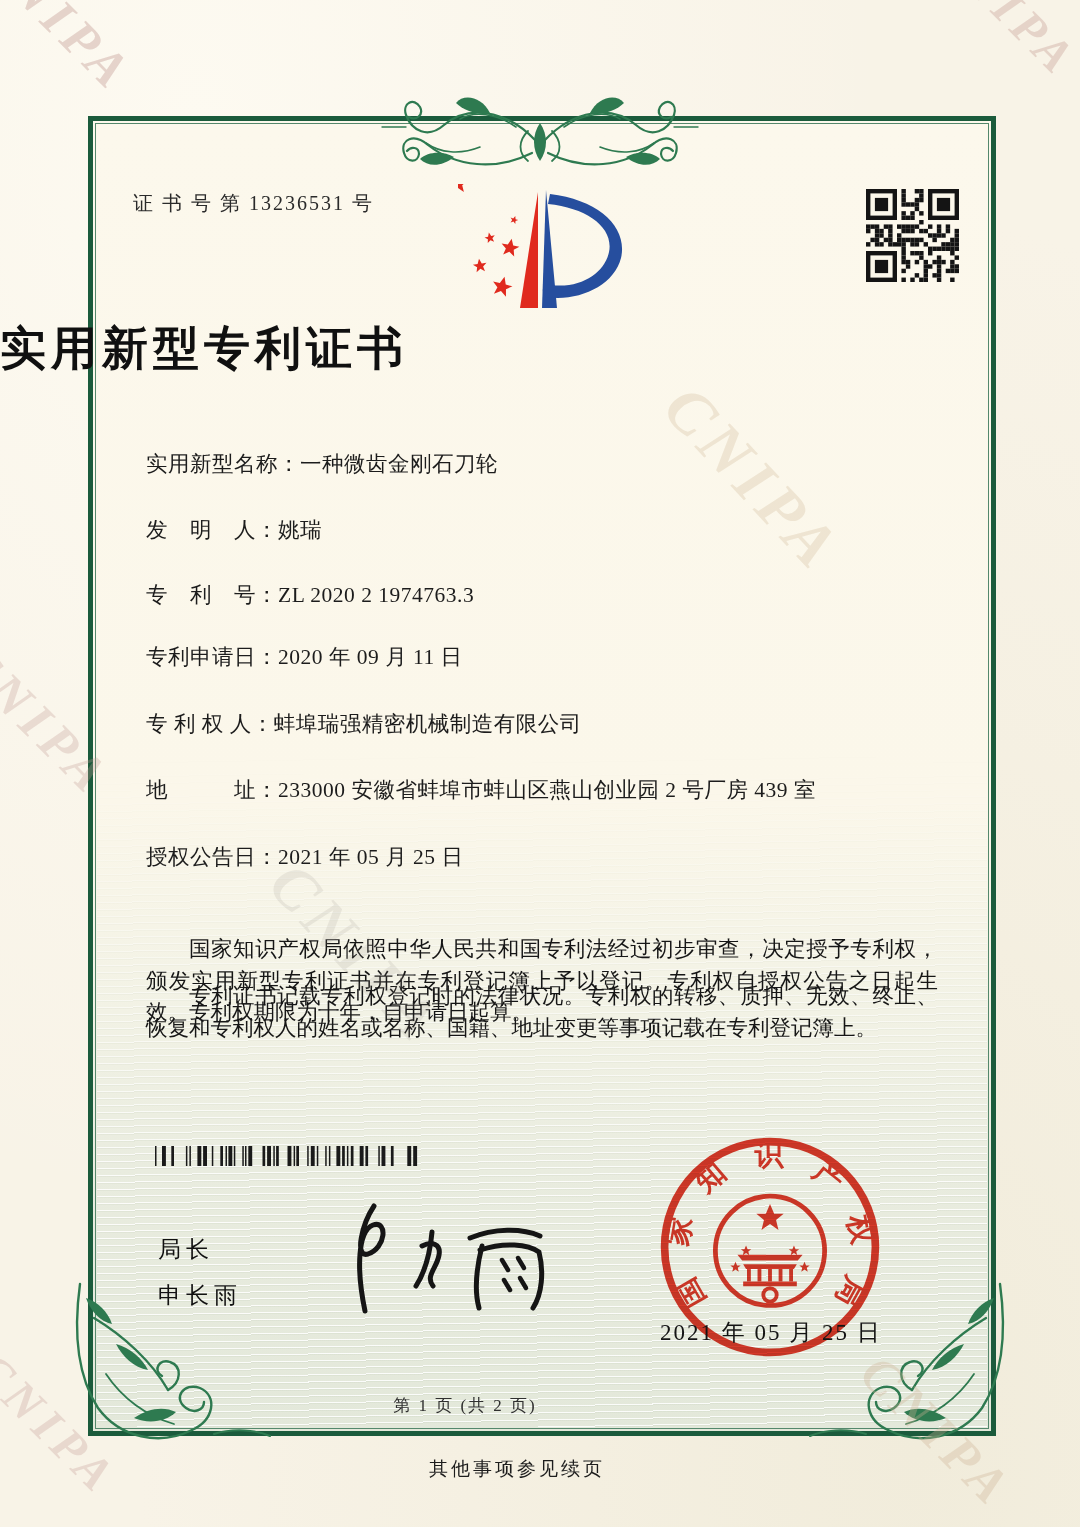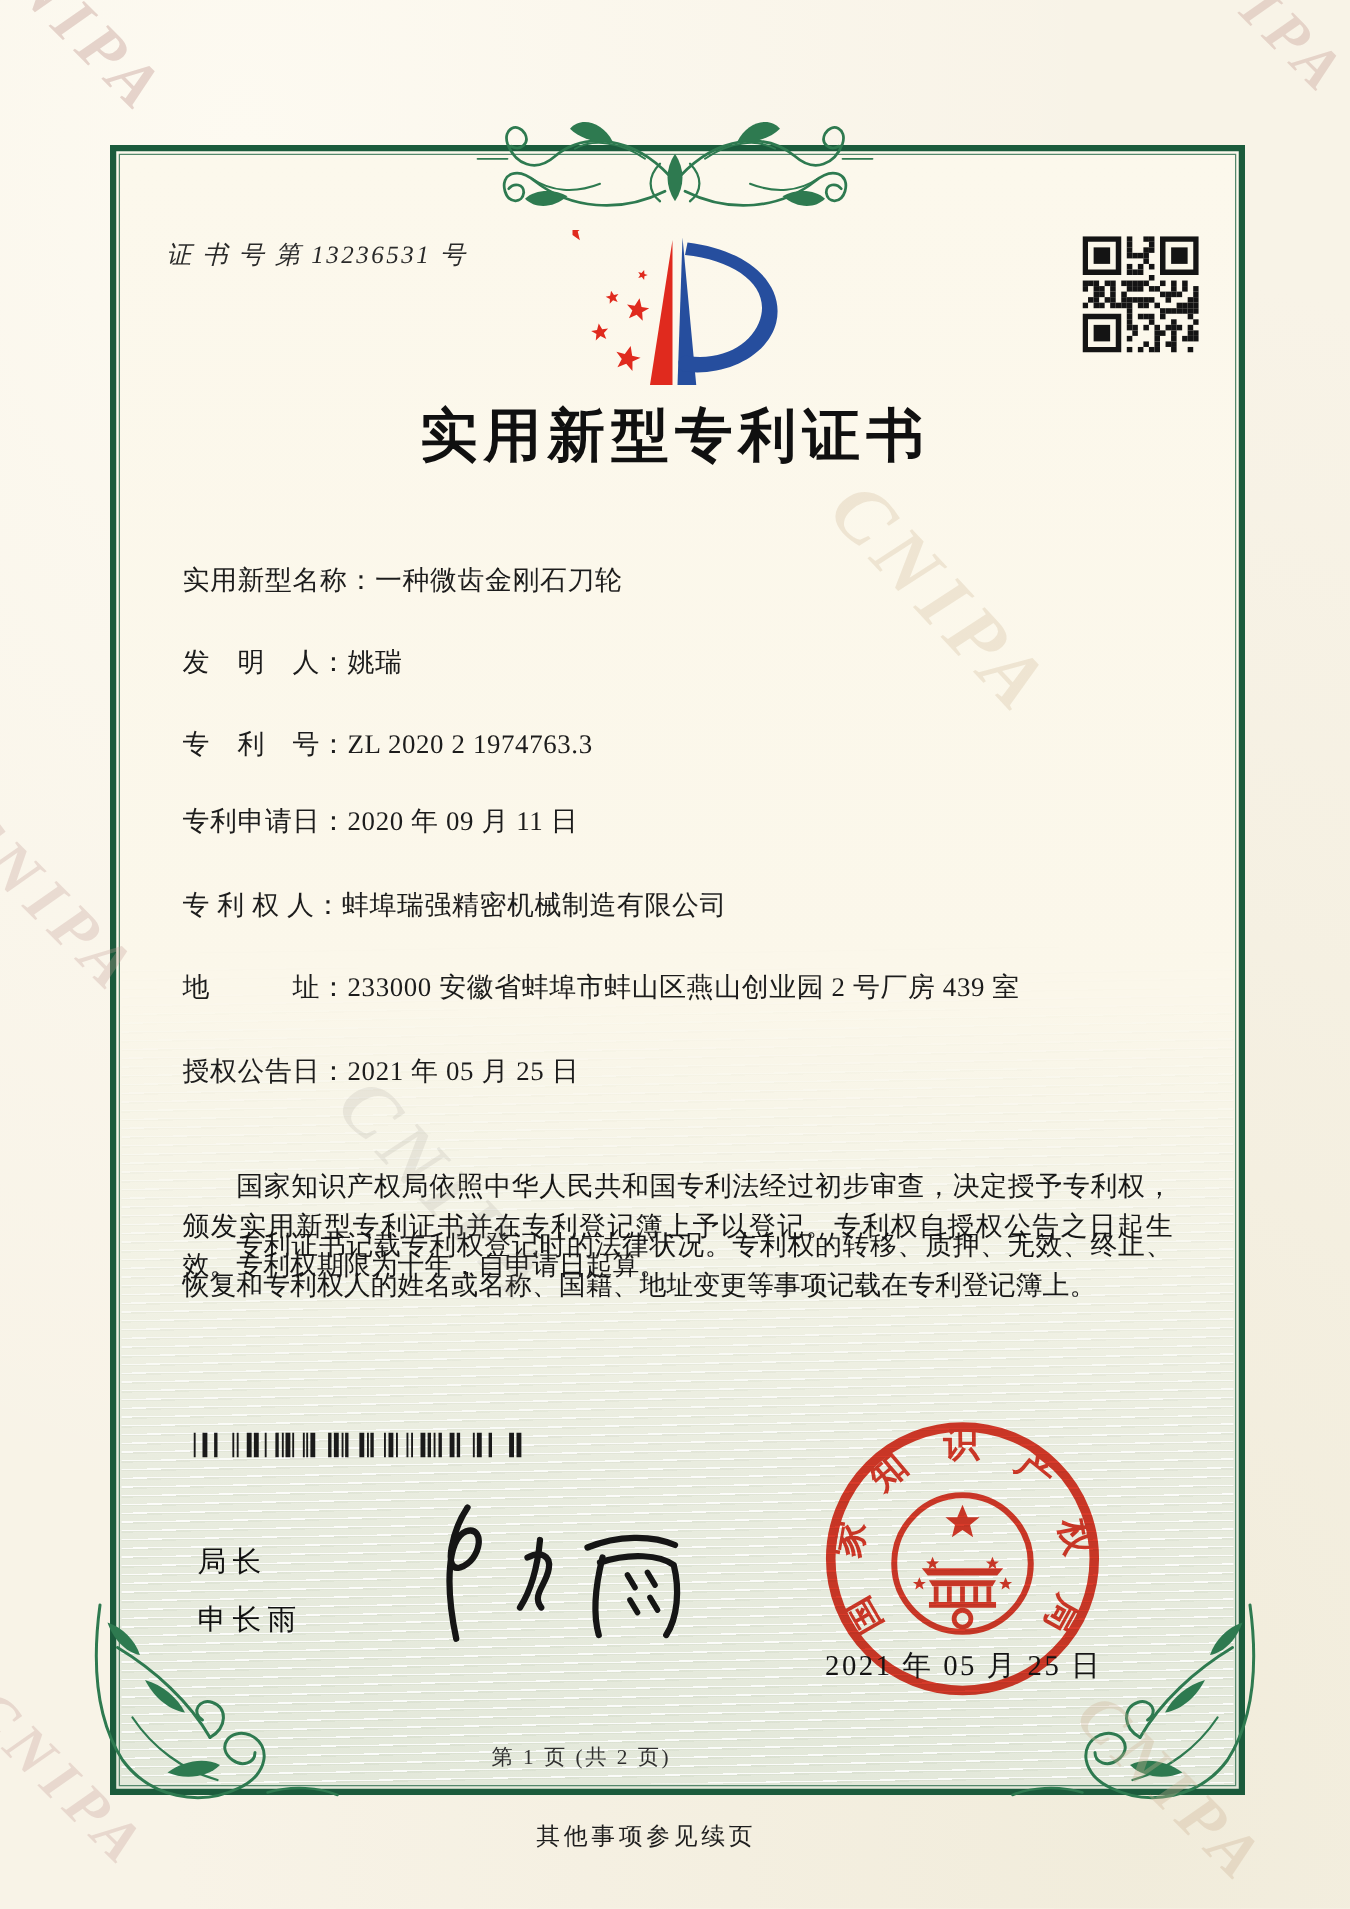--- a/index.html
+++ b/index.html
@@ -14,22 +14,22 @@
   .frame{position:absolute;left:88px;top:116px;width:898px;height:1310px;
     border:5px solid #1b5b3c;
     background:linear-gradient(180deg,#fcf8ec 0%,#fbf7ea 52%,#f2f2e5 68%,#e9ecdf 80%,#e3e8da 100%);}
   .frame-thin{position:absolute;inset:2px;border:1px solid #54886c;}
   .guilloche{position:absolute;inset:4px;
     background:repeating-linear-gradient(179deg, rgba(255,255,255,.85) 0 1px, rgba(160,175,150,.10) 1px 2px, rgba(0,0,0,0) 2px 7px);
     -webkit-mask-image:linear-gradient(180deg, transparent 0 48%, rgba(0,0,0,.55) 66%, #000 82%);
     mask-image:linear-gradient(180deg, transparent 0 48%, rgba(0,0,0,.55) 66%, #000 82%);}
   
   .abs{position:absolute;white-space:nowrap;}
-  .cert-no{left:133px;top:190px;font-size:20px;letter-spacing:2px;color:#2a2a2a;font-style:italic;}
-  .title{left:0;top:318px;width:1080px;text-align:center;font-size:46px;font-weight:bold;
+  .cert-no{left:133px;top:190px;font-size:20px;letter-spacing:2px;color:#2a2a2a;}
+  .title{left:0;top:318px;width:1080px;font-size:46px;font-weight:bold;
     letter-spacing:5px;color:#101010;}
   .field{left:146px;font-size:21.5px;letter-spacing:.5px;color:#1c1c1c;text-align:center;}
   .f1{top:449px}.f2{top:515px}.f3{top:580px}.f4{top:642px}.f5{top:709px}.f6{top:775px}.f7{top:842px}
   .grant-no{left:545px;top:842px;font-size:21.5px;letter-spacing:.5px;}
   .para{position:absolute;left:146px;width:792px;font-size:21.5px;line-height:31.5px;
     text-align:justify;text-indent:2em;white-space:normal;color:#161616;}
   .p1{top:886px;margin-top:48px;} .p2{top:981px;}
   .officer{left:158px;font-size:23px;letter-spacing:5px;color:#111;}
   .o1{top:1234px}.o2{top:1280px}
   .seal-date{left:660px;top:1317px;font-size:23px;letter-spacing:2px;color:#141414;}

